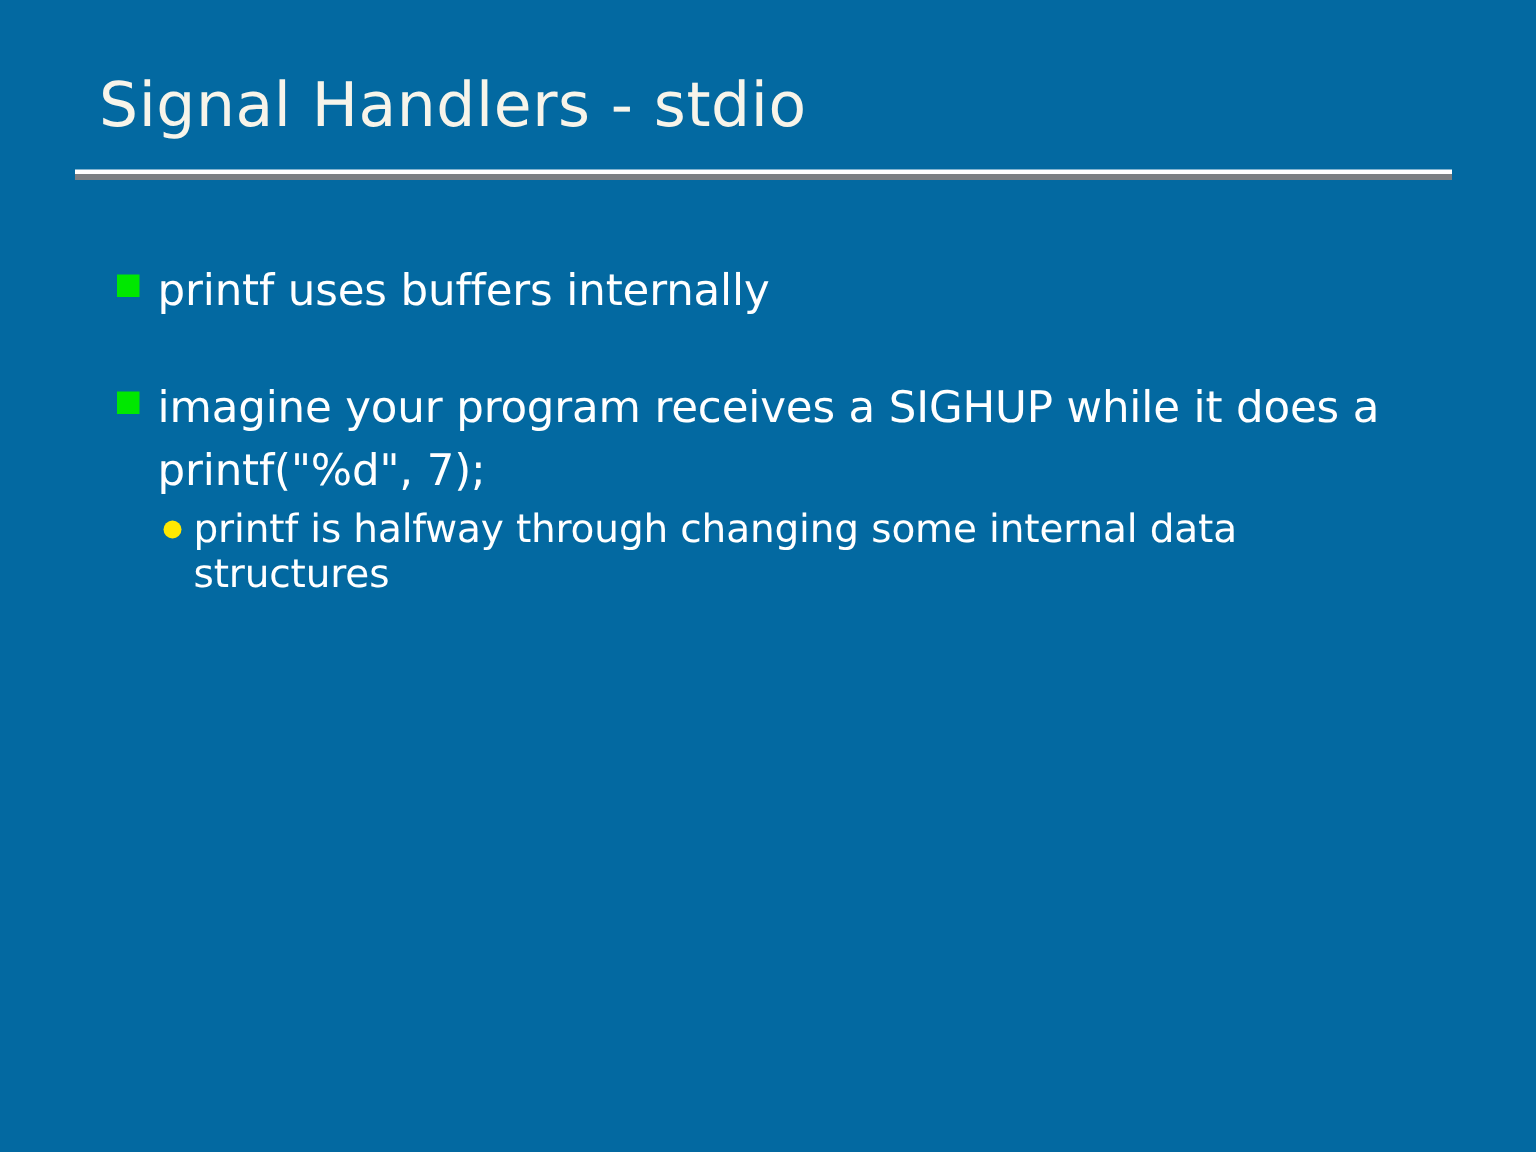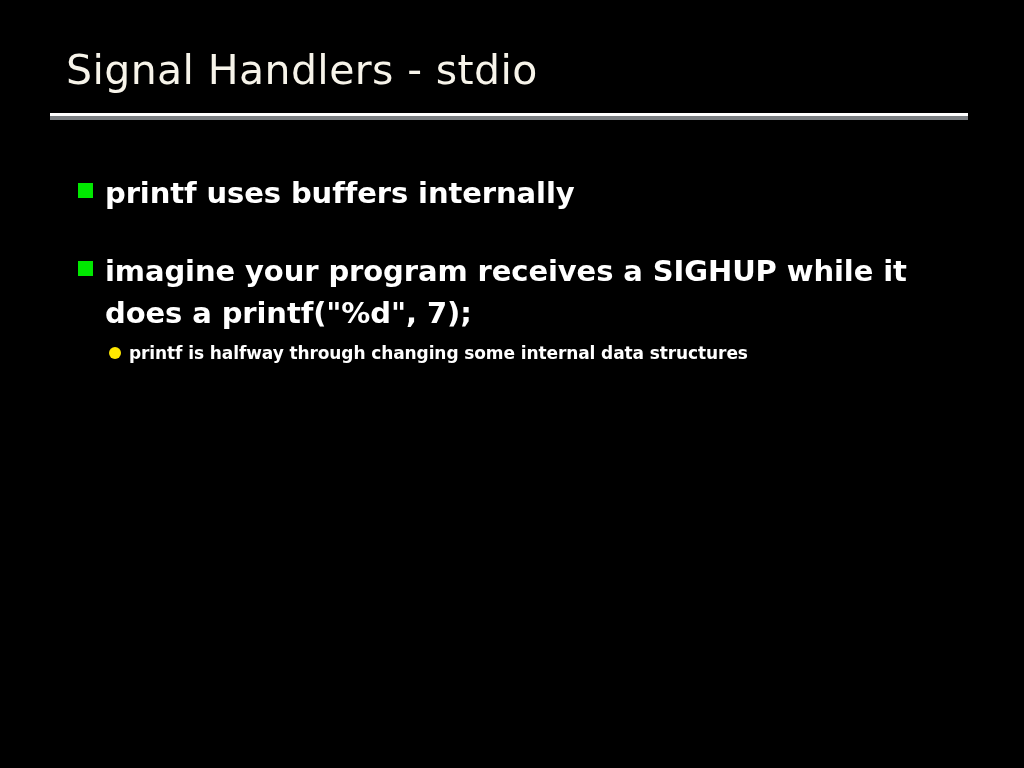--- a/index.html
+++ b/index.html
@@ -12,21 +12,21 @@
 
   body {
     background: #3a6ea5;
     font-family: "DejaVu Sans", sans-serif;
   }
 
   .slide {
     position: relative;
     width: 1024px;
     height: 768px;
-    background: #000000;
+    background: #0369a1;
   }
 
   
   .title-block {
     position: absolute;
     left: 50px;
     top: 48px;
     width: 920px;
   }
 
@@ -92,37 +92,37 @@
     height: 12px;
     border-radius: 50%;
     background: #ffe800;
     margin-top: 9px;
     margin-right: 8px;
   }
 
   .bullet-text {
     color: #ffffff;
     font-family: "DejaVu Sans", sans-serif;
-    font-weight: 700;
+    font-weight: 400;
   }
 
   .level-1 .bullet-text {
     font-size: 29px;
     line-height: 42px;
     letter-spacing: -0.1px;
   }
 
   .level-2 {
     margin-left: 31px;
     margin-top: 4px;
     margin-bottom: 34px;
   }
 
   .level-2 .bullet-text {
-    font-size: 17px;
+    font-size: 26px;
     line-height: 30px;
     letter-spacing: -0.1px;
   }
 </style>
 </head>
 <body>
 
 <div class="slide">
 
   <div class="title-block">

